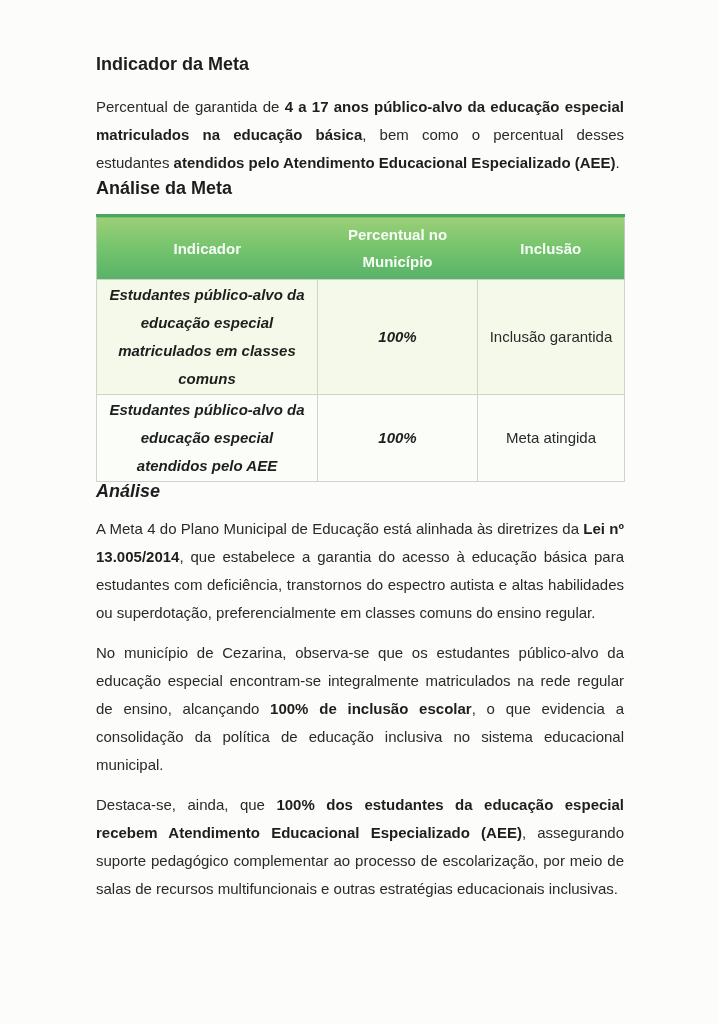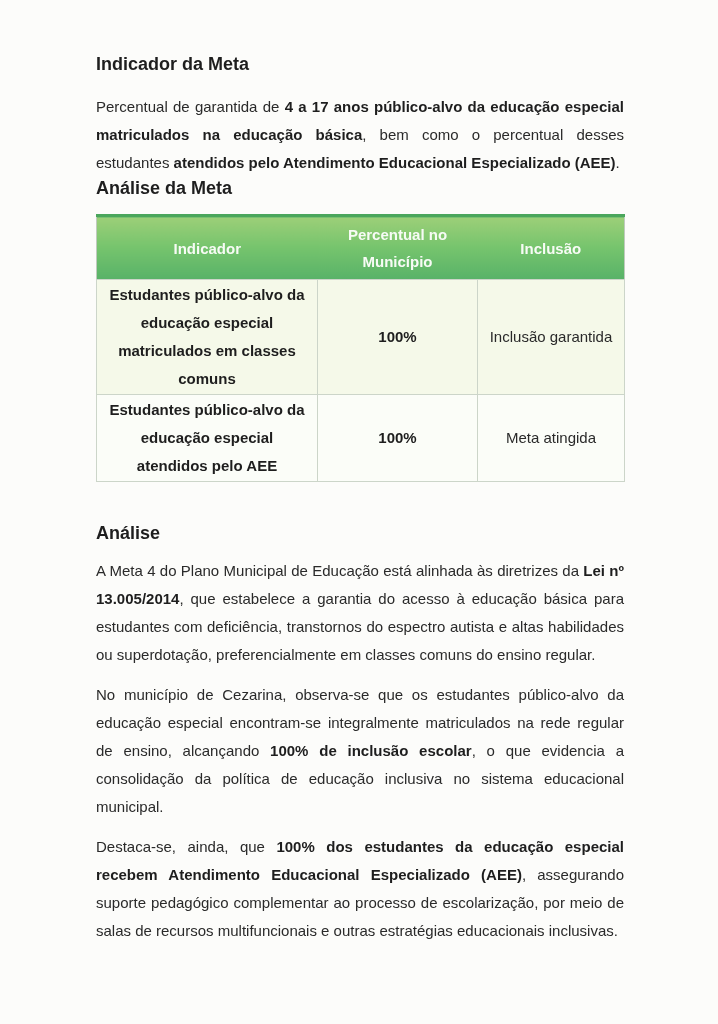--- a/index.html
+++ b/index.html
@@ -35,21 +35,21 @@
   }
   .doc-heading{
     font-size:18px;
     font-weight:700;
     color:var(--heading-text);
     line-height:19px;
     margin:0;
   }
   #indicador-heading{margin-bottom:19px;}
   #situacao-heading{margin-bottom:16px;}
-  #analise-heading{margin-top:42px;margin-bottom:14px;}
+  #analise-heading{margin-bottom:14px;font-style:italic;}
   .para{
     font-size:15px;
     line-height:28px;
     text-align:justify;
     margin:0;
   }
   .para b, .para .b{font-weight:700;color:var(--heading-text);}
   #intro-para{margin-bottom:2px;}
   .analysis-para{margin-bottom:12px;}
   table.meta-table{
@@ -72,21 +72,21 @@
     text-align:center;
     vertical-align:middle;
     line-height:28px;
     padding:1px 8px;
     border:1px solid var(--grid-line);
   }
   table.meta-table{border:1px solid var(--outer-border);}
   table.meta-table tr.row-0 td{background:var(--row1-bg);}
   table.meta-table tr.row-1 td{background:var(--row2-bg);}
   table.meta-table tr.row-2 td{background:var(--row3-bg);}
-  td.cell-bold{font-weight:700;color:var(--heading-text);}
+  td.cell-bold{font-weight:700;color:var(--heading-text);font-style:italic;}
 </style>
 </head>
 <body>
 
 <div class="page">
 
   <h2 class="doc-heading" id="indicador-heading">Indicador da Meta</h2>
 
   <p class="para" id="intro-para"><span>Percentual de garantida de </span><span class="b">4 a 17 anos público-alvo da educação especial matriculados na educação básica</span><span>, bem como o percentual desses estudantes </span><span class="b">atendidos pelo Atendimento Educacional Especializado (AEE)</span><span>.</span></p>
 

